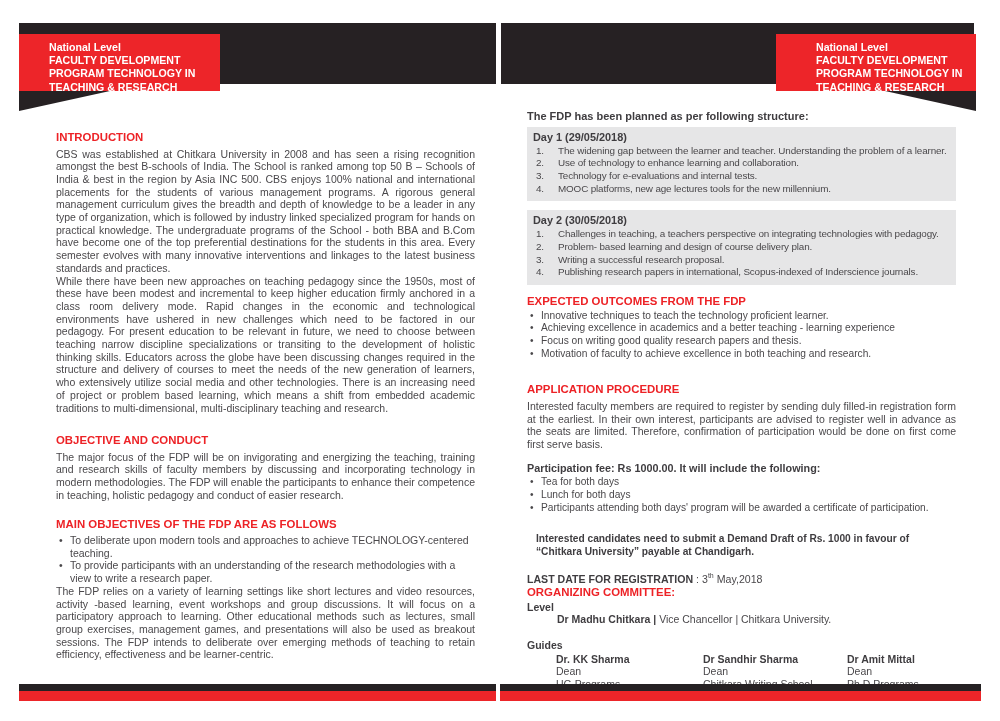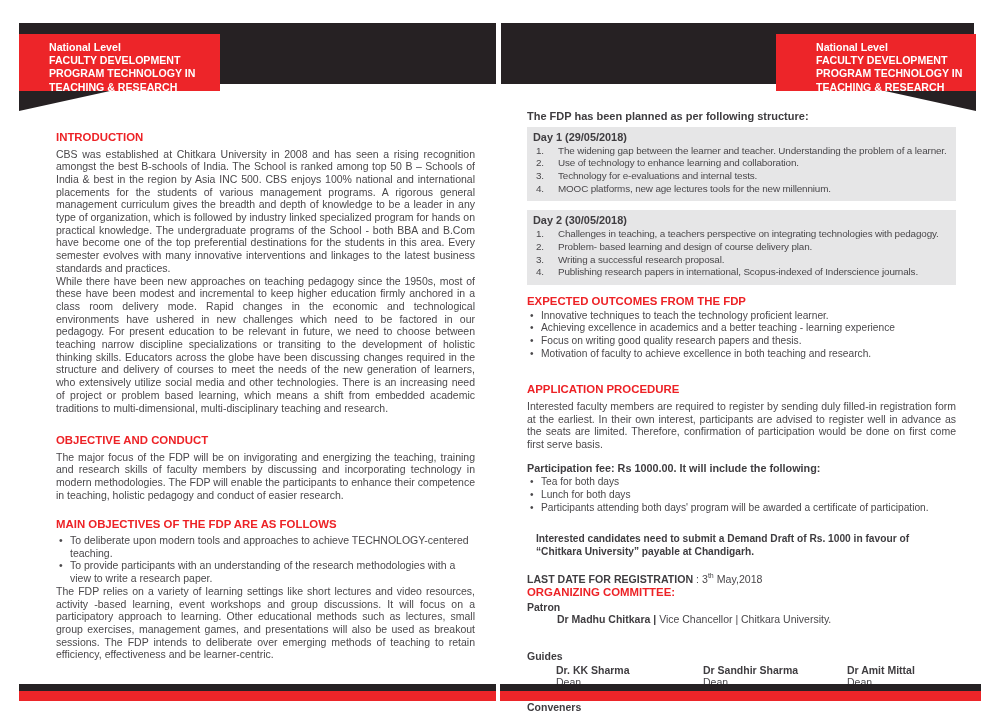--- a/index.html
+++ b/index.html
@@ -145,24 +145,24 @@
       <div class="blt">Lunch for both days</div>
       <div class="blt">Participants attending both days' program will be awarded a certificate of participation.</div>
     </div>
 
     <p class="demand">Interested candidates need to submit a Demand Draft of Rs. 1000 in favour of “Chitkara University” payable at Chandigarh.</p>
 
     <p class="lastdate"><span class="lbl">LAST DATE FOR REGISTRATION</span><span> : </span><span>3</span><sup>th</sup><span> May,2018</span></p>
 
     <div class="committee">
       <h3 class="red" style="">ORGANIZING COMMITTEE:</h3>
-      <div class="plabel">Patron</div>
+      <div class="plabel">Level</div>
       <div class="indent30"><span class="plabel">Dr Madhu Chitkara | </span><span>Vice Chancellor | Chitkara University.</span></div>
 
-      <div class="plabel" style="margin-top:24px;">Guides</div>
+      <div class="plabel" style="margin-top:13px;">Guides</div>
       <div class="guides-row">
         <div class="gcol gcol-1">
           <div class="gname">Dr. KK Sharma</div>
           <div>Dean</div>
           <div>UG Programs</div>
         </div>
         <div class="gcol gcol-2">
           <div class="gname">Dr Sandhir Sharma</div>
           <div>Dean</div>
           <div>Chitkara Writing School</div>

